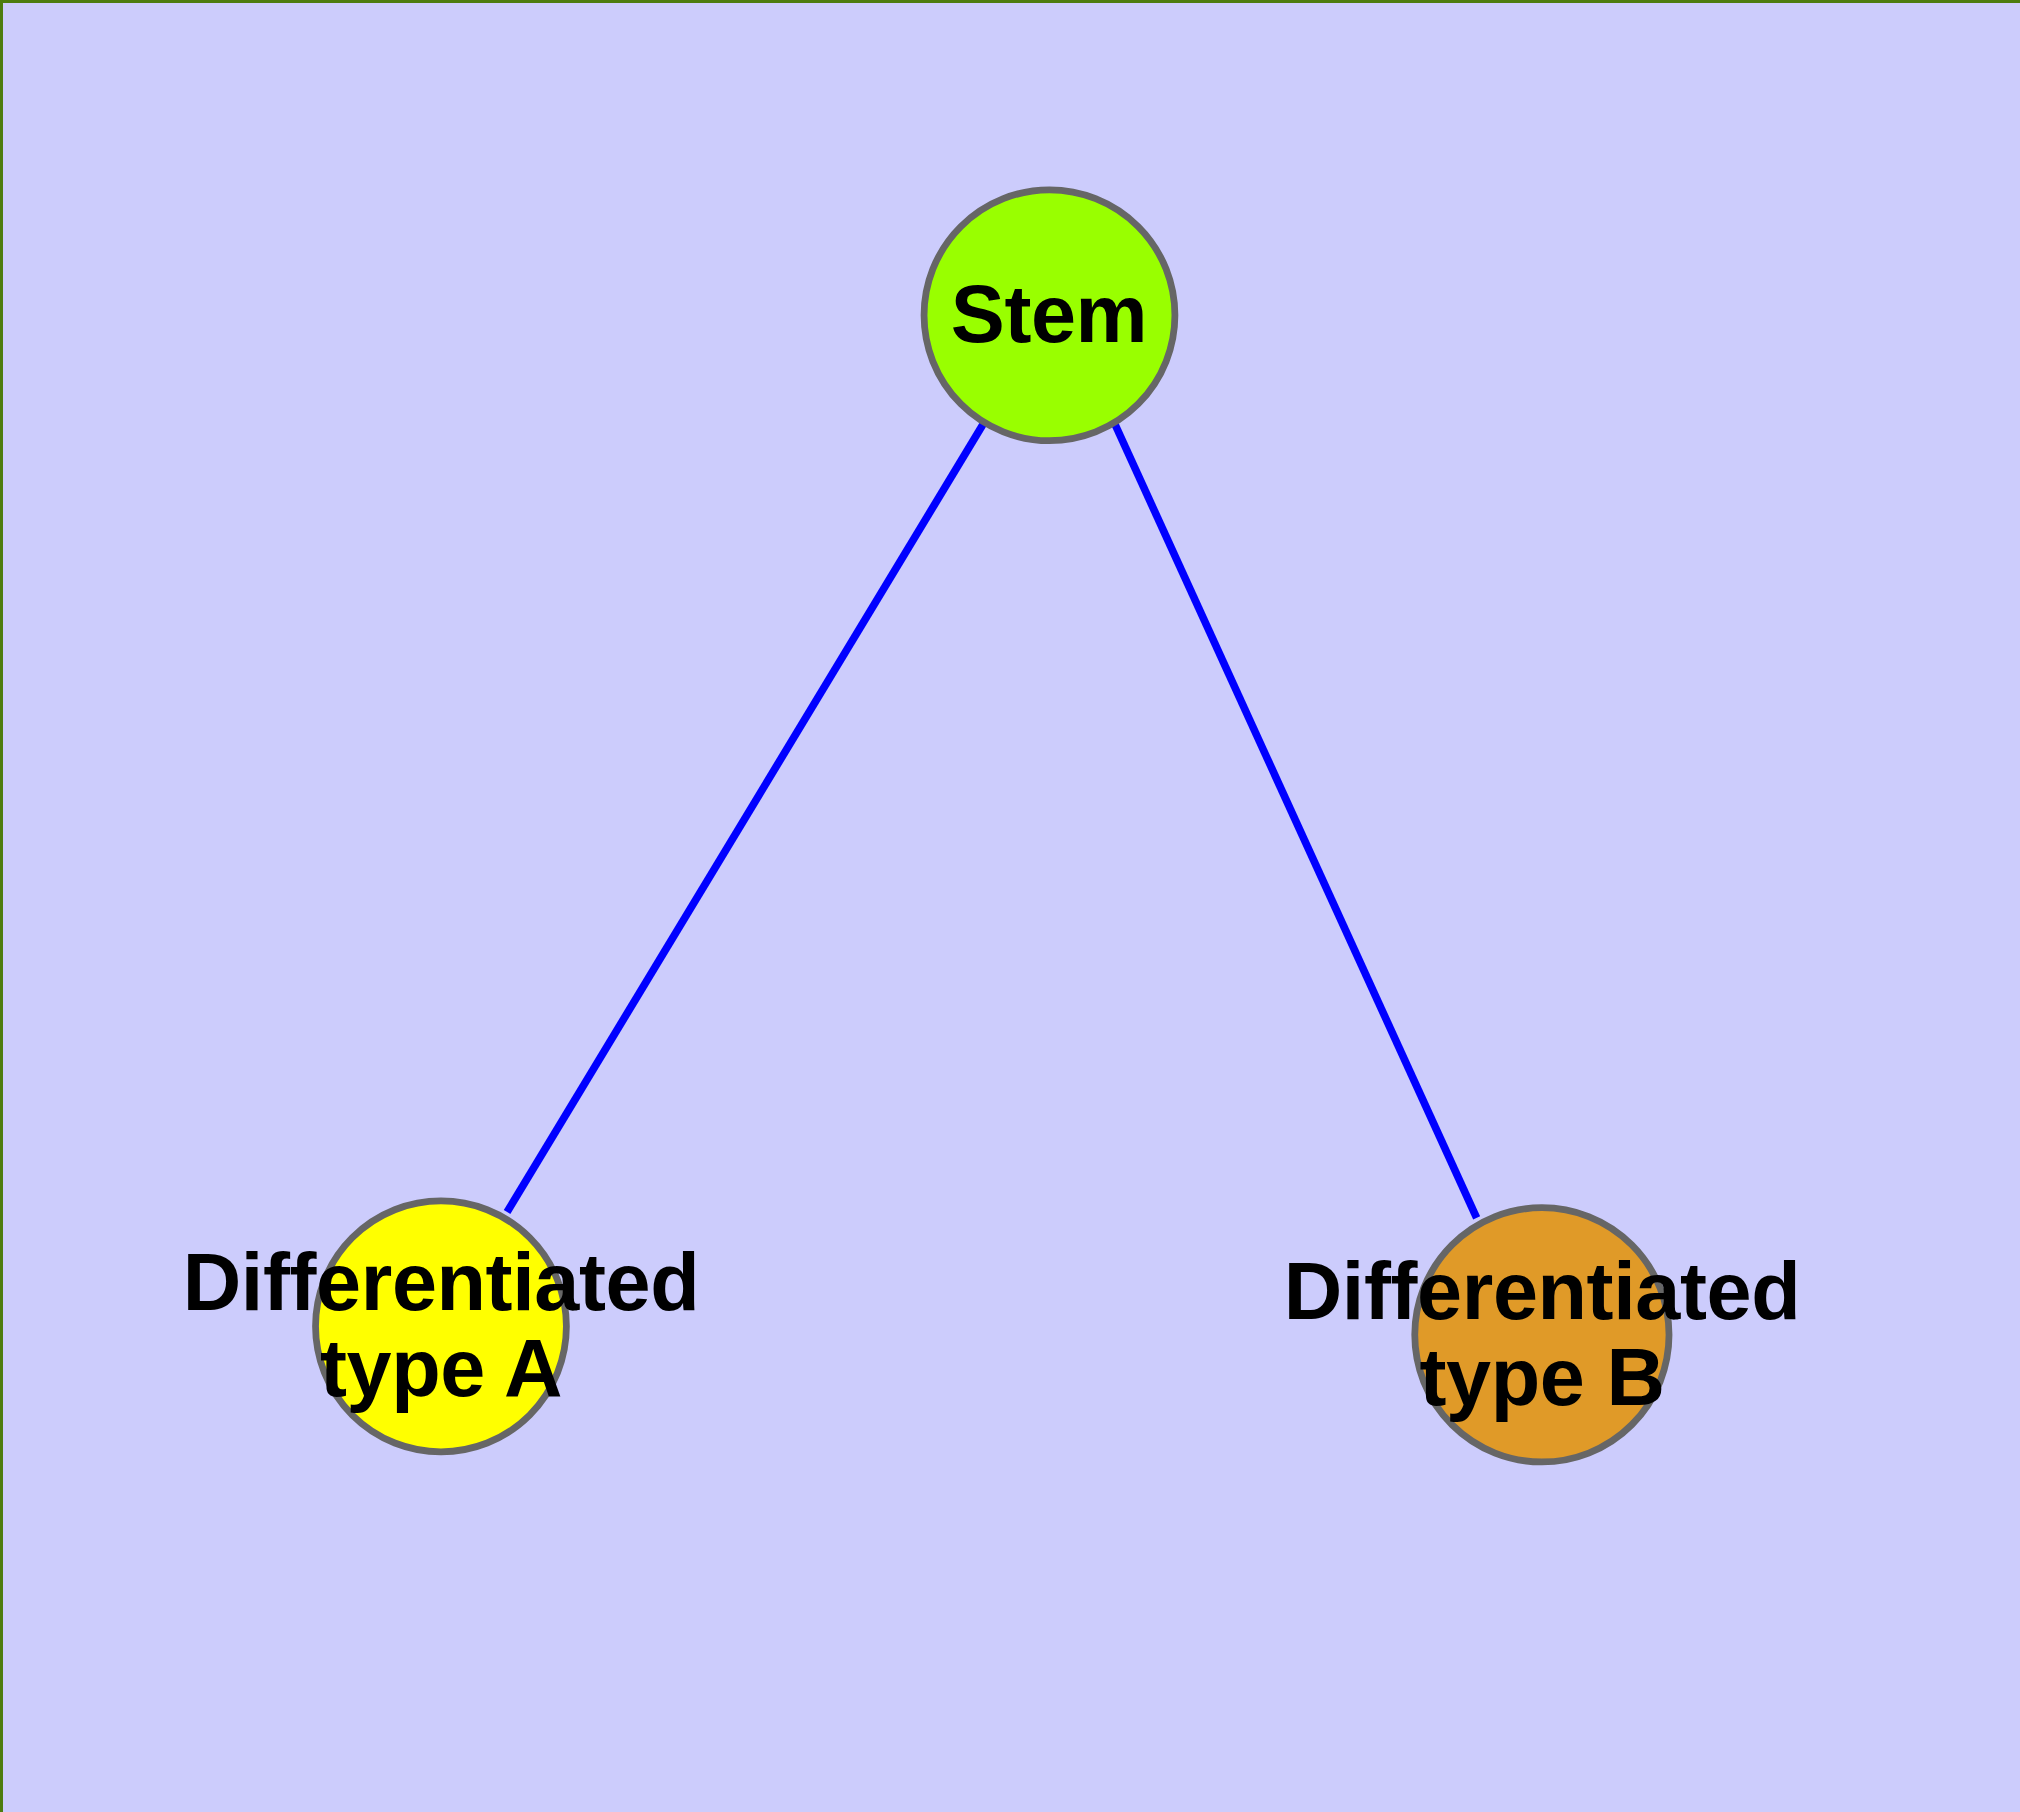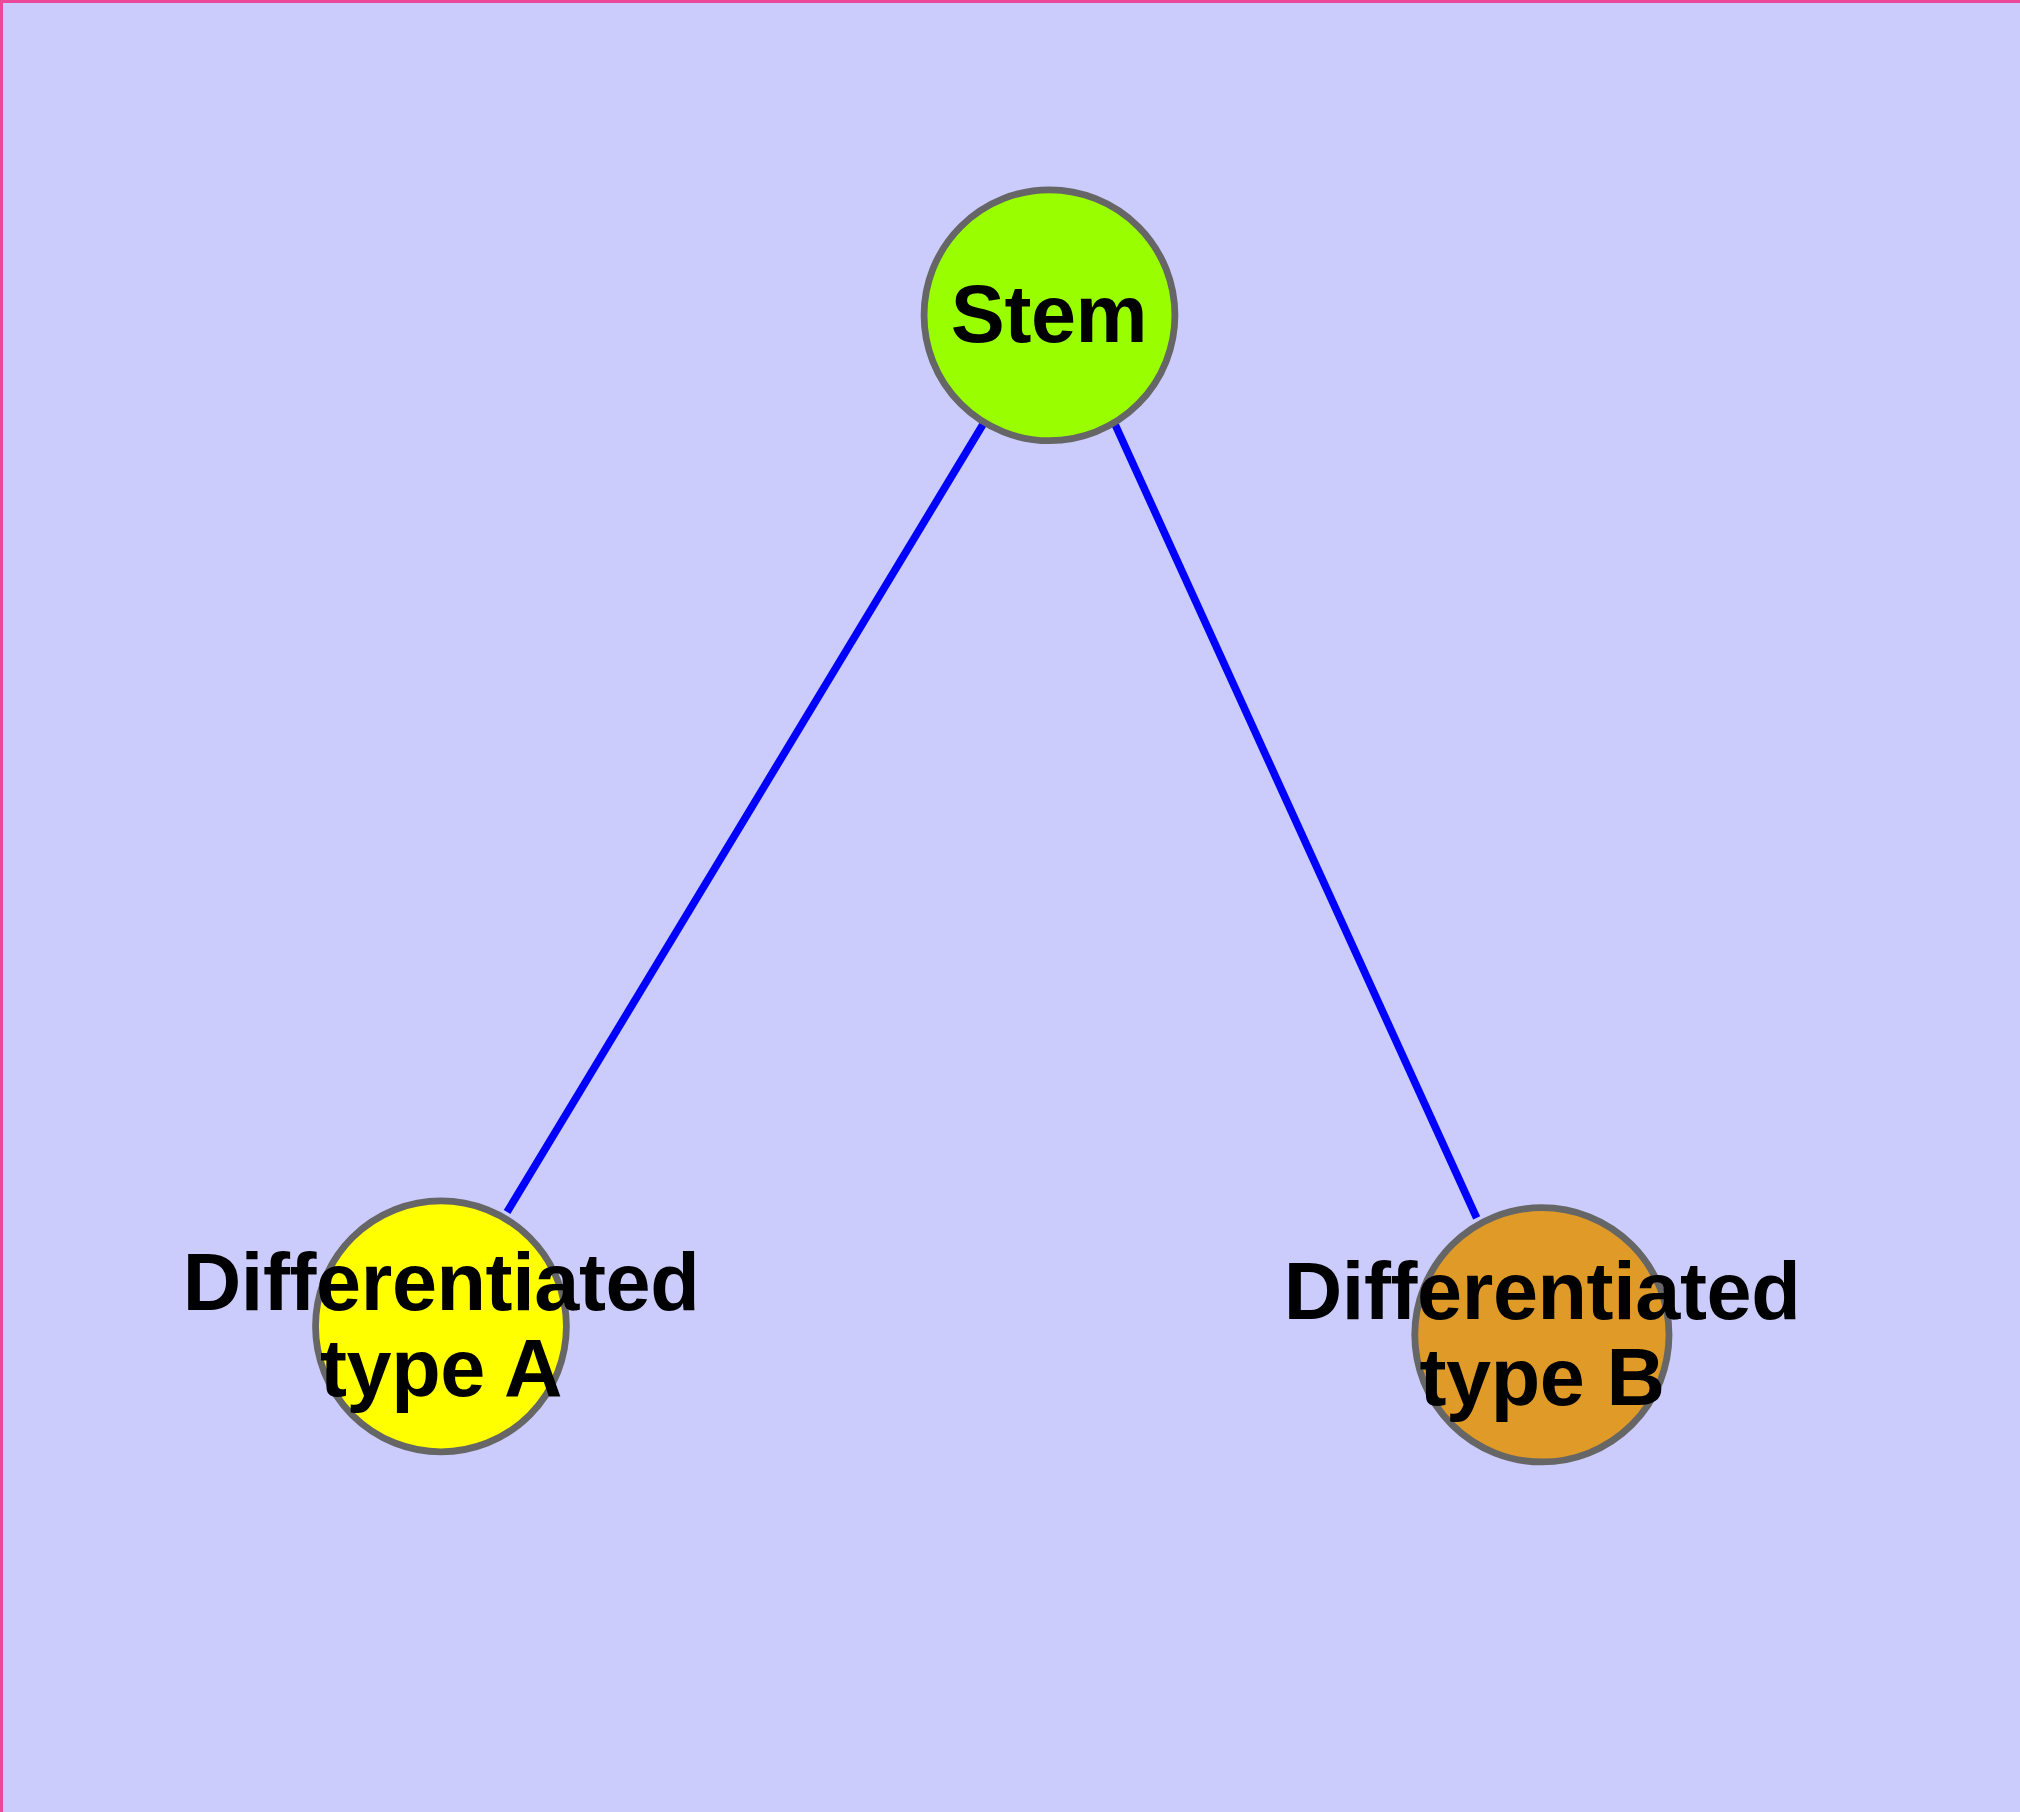--- a/index.html
+++ b/index.html
@@ -4,21 +4,21 @@
 <style>
   html, body {
     margin: 0;
     padding: 0;
     background: #ffffff;
   }
   #canvas {
     position: relative;
     width: 2021px;
     height: 1812px;
-    background: #ec4899;
+    background: #4d7c0f;
     overflow: hidden;
     font-family: "Liberation Sans", sans-serif;
   }
   #plot-background {
     position: absolute;
     left: 3.4px;
     top: 3.4px;
     width: 2017px;
     height: 1809px;
     background: #ccccfc;

